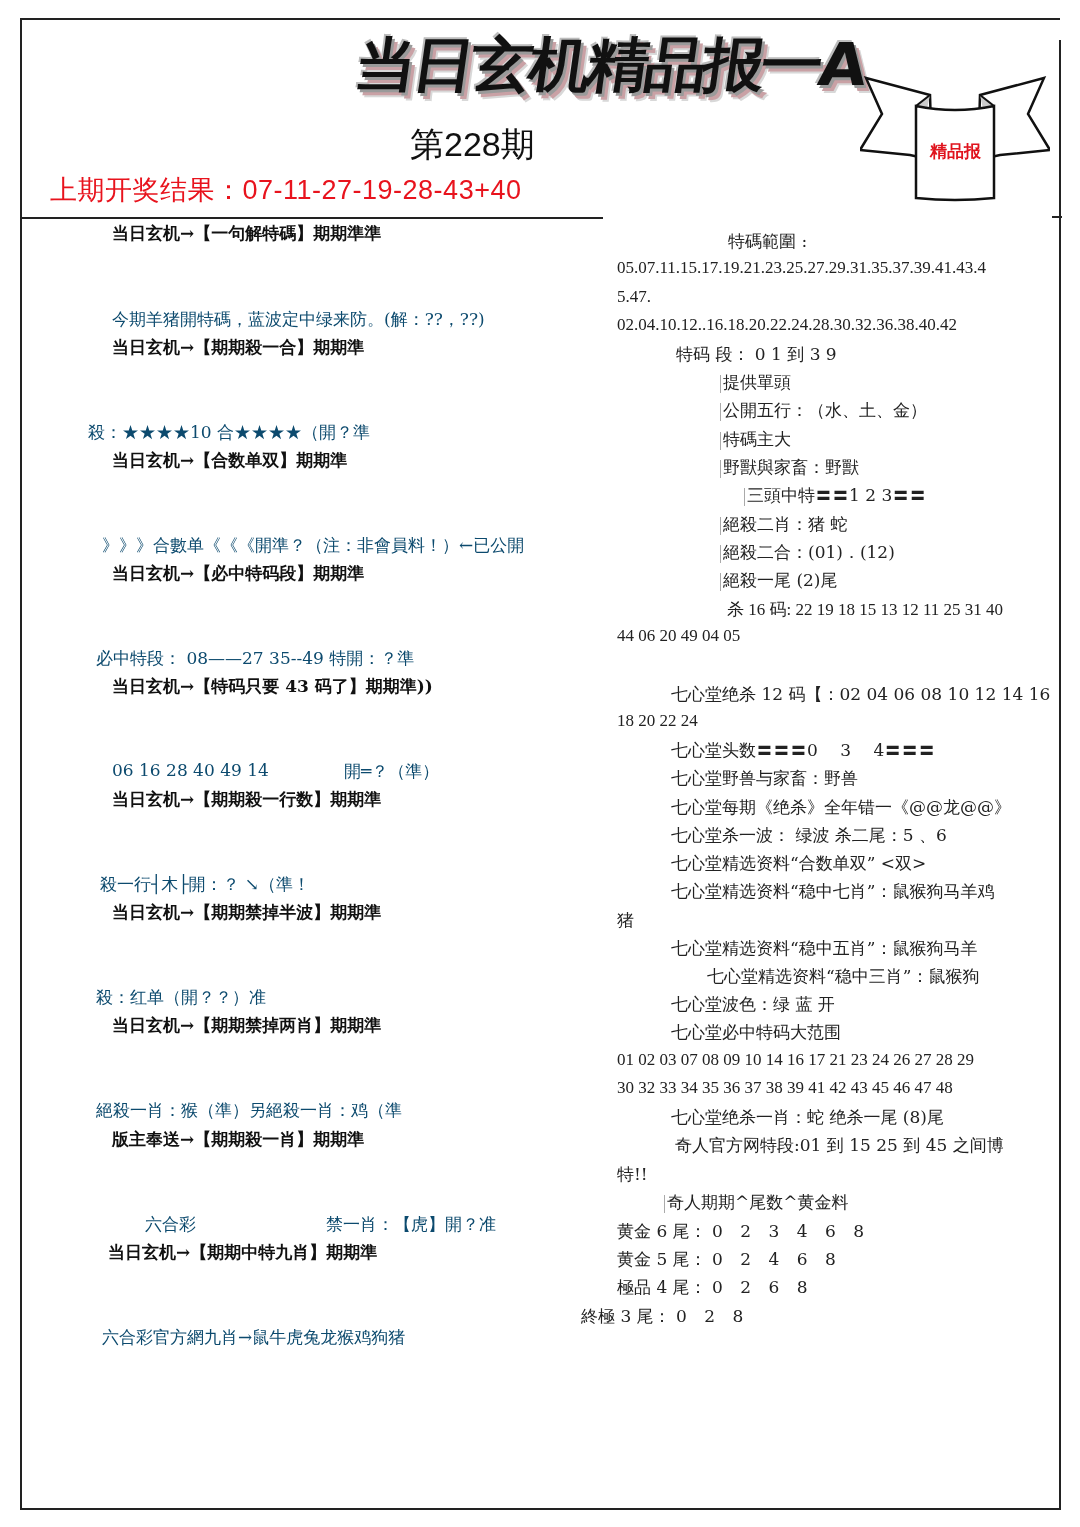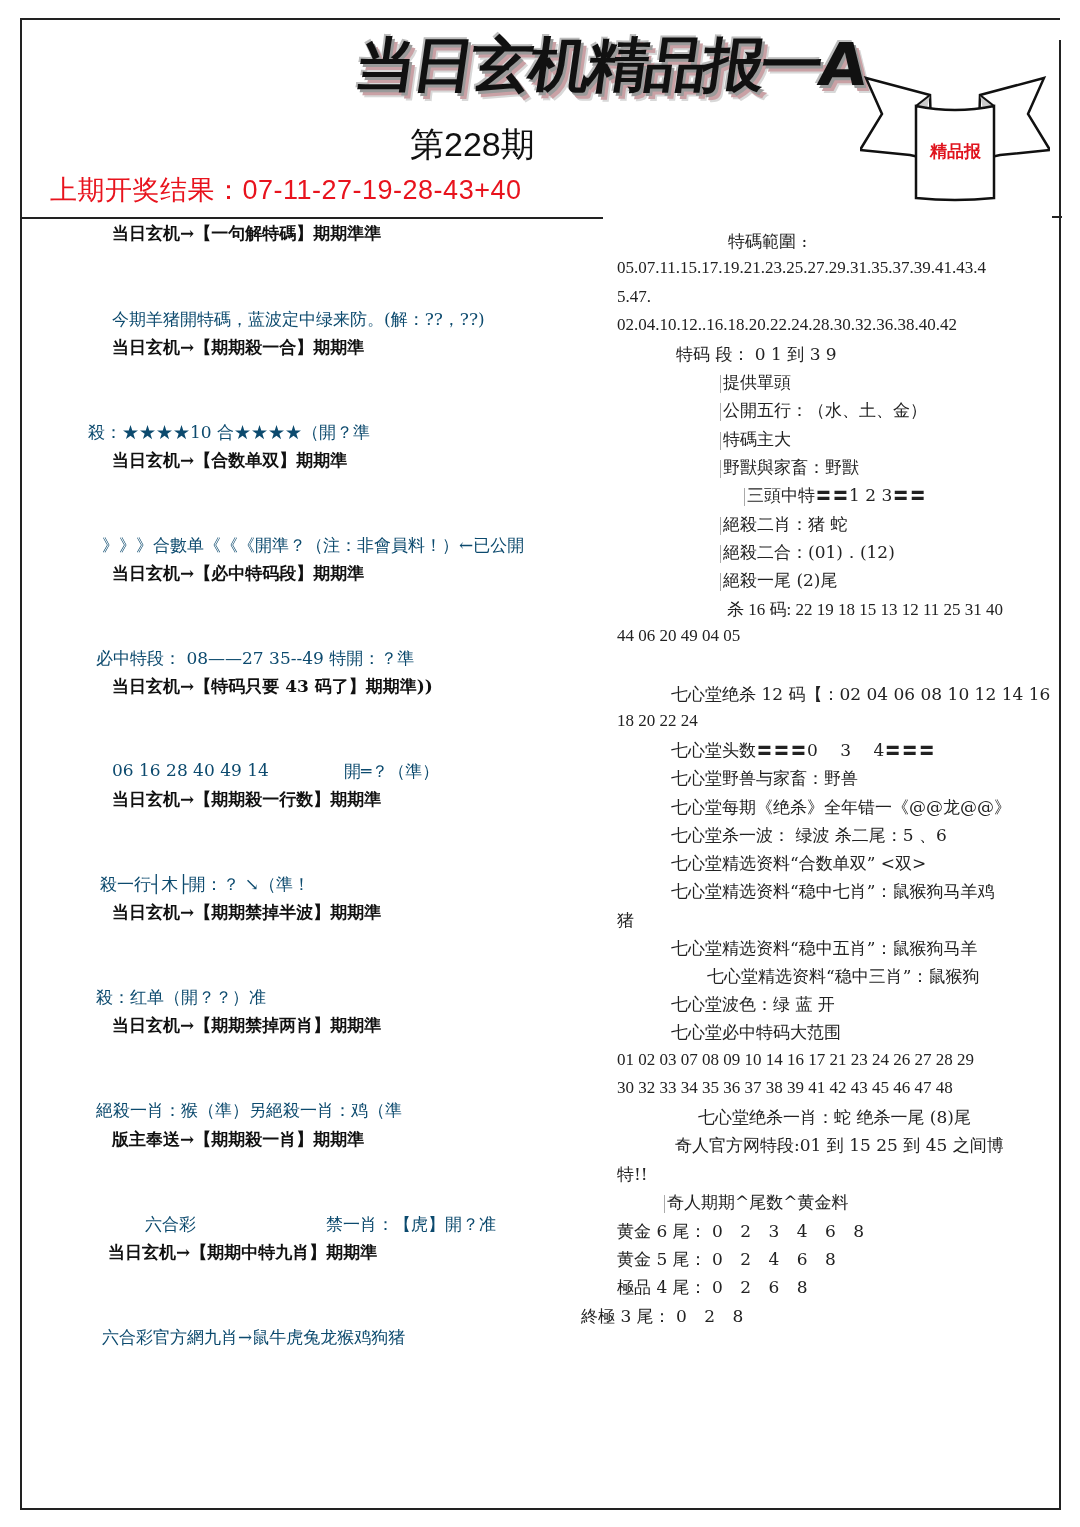--- a/index.html
+++ b/index.html
@@ -117,21 +117,21 @@
   <div class="r-text" style="left:671px; top:824px;">七心堂杀一波： 绿波 杀二尾：5 、6</div>
   <div class="r-text" style="left:671px; top:852px;">七心堂精选资料“合数单双” &lt;双&gt;</div>
   <div class="r-text" style="left:671px; top:880px;">七心堂精选资料“稳中七肖”：鼠猴狗马羊鸡</div>
   <div class="r-text" style="left:617px; top:909px;">猪</div>
   <div class="r-text" style="left:671px; top:937px;">七心堂精选资料“稳中五肖”：鼠猴狗马羊</div>
   <div class="r-text" style="left:671px; top:965px;margin-left:36px;">七心堂精选资料“稳中三肖”：鼠猴狗</div>
   <div class="r-text" style="left:671px; top:993px;">七心堂波色：绿 蓝 开</div>
   <div class="r-text" style="left:671px; top:1021px;text-align:center;">七心堂必中特码大范围</div>
   <div class="r-text r-num" style="left:617px; top:1050px;">01 02 03 07 08 09 10 14 16 17 21 23 24 26 27 28 29</div>
   <div class="r-text r-num" style="left:617px; top:1078px;">30 32 33 34 35 36 37 38 39 41 42 43 45 46 47 48</div>
-  <div class="r-text" style="left:671px; top:1106px;margin-left:27px;">七心堂绝杀一肖：蛇 绝杀一尾 (8)尾</div>
+  <div class="r-text" style="left:671px; top:1106px;">七心堂绝杀一肖：蛇 绝杀一尾 (8)尾</div>
 
   <div class="r-text" style="left:675px; top:1134px;">奇人官方网特段:01 到 15 25 到 45 之间博</div>
   <div class="r-text" style="left:617px; top:1163px;">特!!</div>
 
   <div class="r-text" style="left:664px; top:1191px;"><span class="bar-mark"></span><span>奇人期期^尾数^黄金料</span></div>
 
   <div class="r-text" style="left:617px; top:1220px;"><span>黄金 6 尾：</span> <span style="letter-spacing:6px">0 2 3 4 6 8</span></div>
   <div class="r-text" style="left:617px; top:1248px;"><span>黄金 5 尾：</span> <span style="letter-spacing:6px">0 2 4 6 8</span></div>
   <div class="r-text" style="left:617px; top:1276px;"><span>極品 4 尾：</span> <span style="letter-spacing:6px">0 2 6 8</span></div>
   <div class="r-text" style="left:581px; top:1305px;"><span>終極 3 尾：</span> <span style="letter-spacing:6px">0 2 8</span></div>

